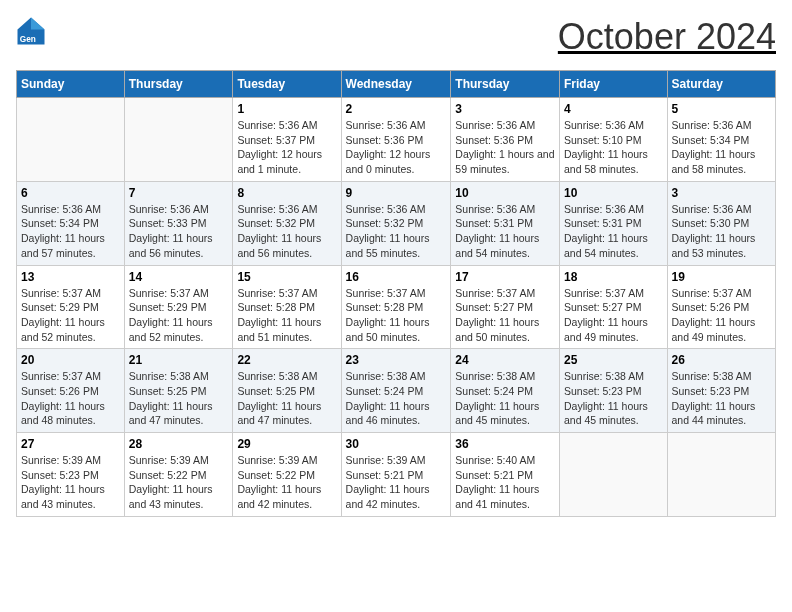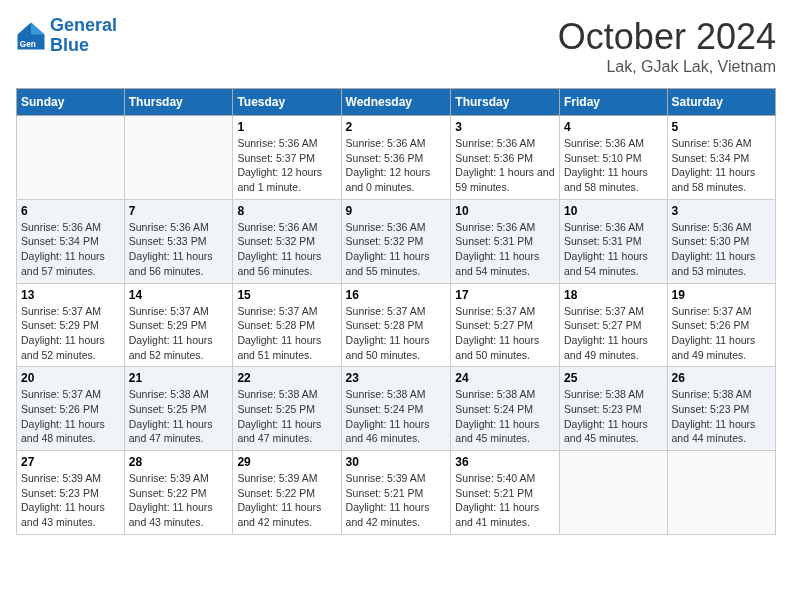--- a/index.html
+++ b/index.html
@@ -29,20 +29,21 @@
     }
     .logo-text span {
       color: #1a6db5;
     }
     .logo-icon {
       width: 30px;
       height: 30px;
     }
     .title-block {
       text-align: right;
+      text-decoration: underline;
     }
     .month-title {
       font-size: 36px;
       color: #333;
       font-weight: normal;
     }
     .subtitle {
       font-size: 16px;
       color: #555;
     }
@@ -89,28 +90,23 @@
 </head>
 <body>
 
 <div class="header">
   <div class="logo">
     <svg class="logo-icon" viewBox="0 0 40 40">
       <polygon points="20,2 38,18 38,38 2,38 2,18" fill="#1a6db5"></polygon>
       <polygon points="20,2 38,18 20,18" fill="#3a9ad9"></polygon>
       <text x="5" y="34" font-size="11" fill="white" font-family="Arial" font-weight="bold">Gen</text>
     </svg>
-    <div class="logo-text">
-      <div><span>General</span></div>
-      <div style="color:#1a6db5">Blue</div>
-    </div>
   </div>
   <div class="title-block">
     <div class="month-title">October 2024</div>
-    <div class="subtitle">Lak, GJak Lak, Vietnam</div>
   </div>
 </div>
 
 <table class="calendar">
   <thead>
     <tr id="header-row">
         <th>Sunday</th>
         <th>Thursday</th>
         <th>Tuesday</th>
         <th>Wednesday</th>

